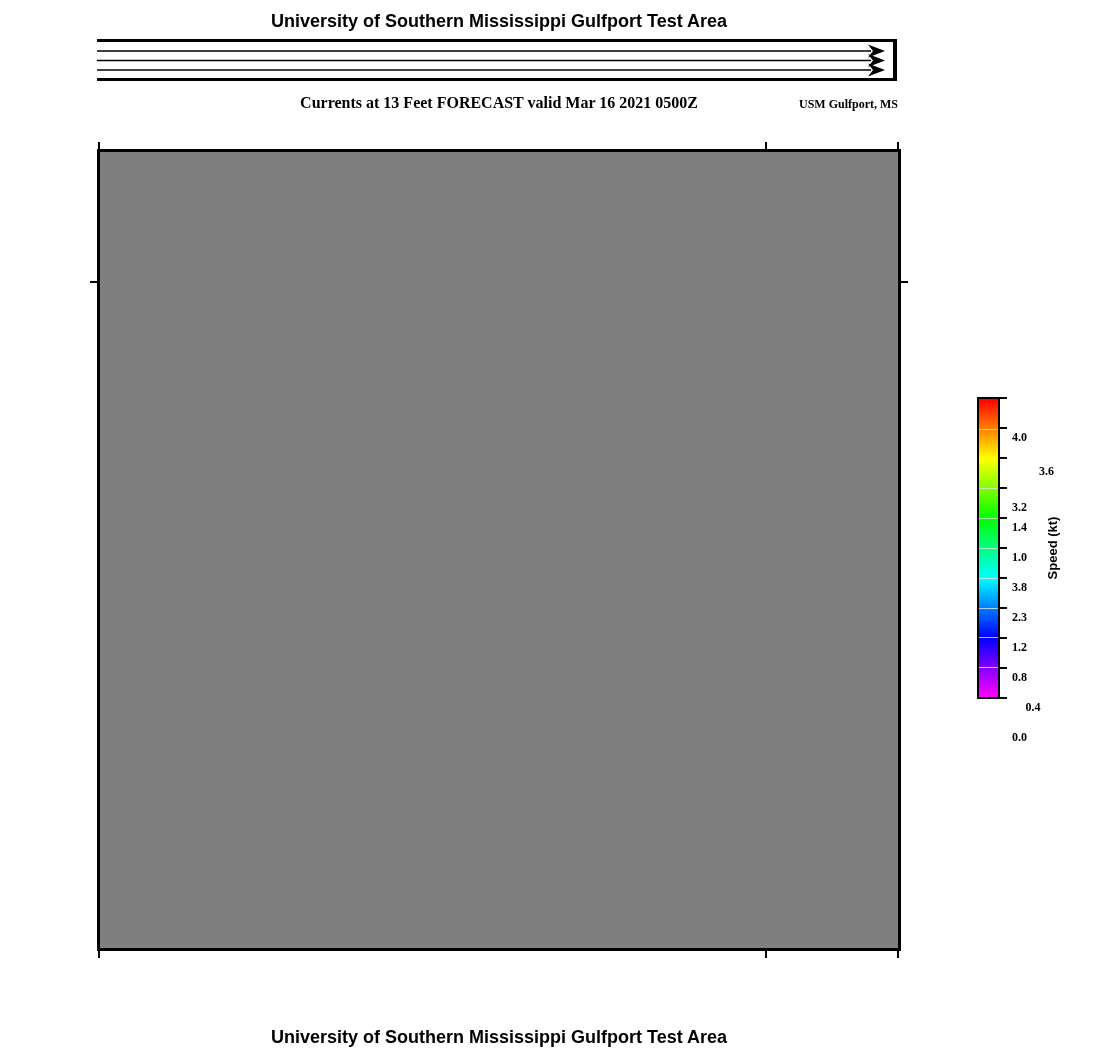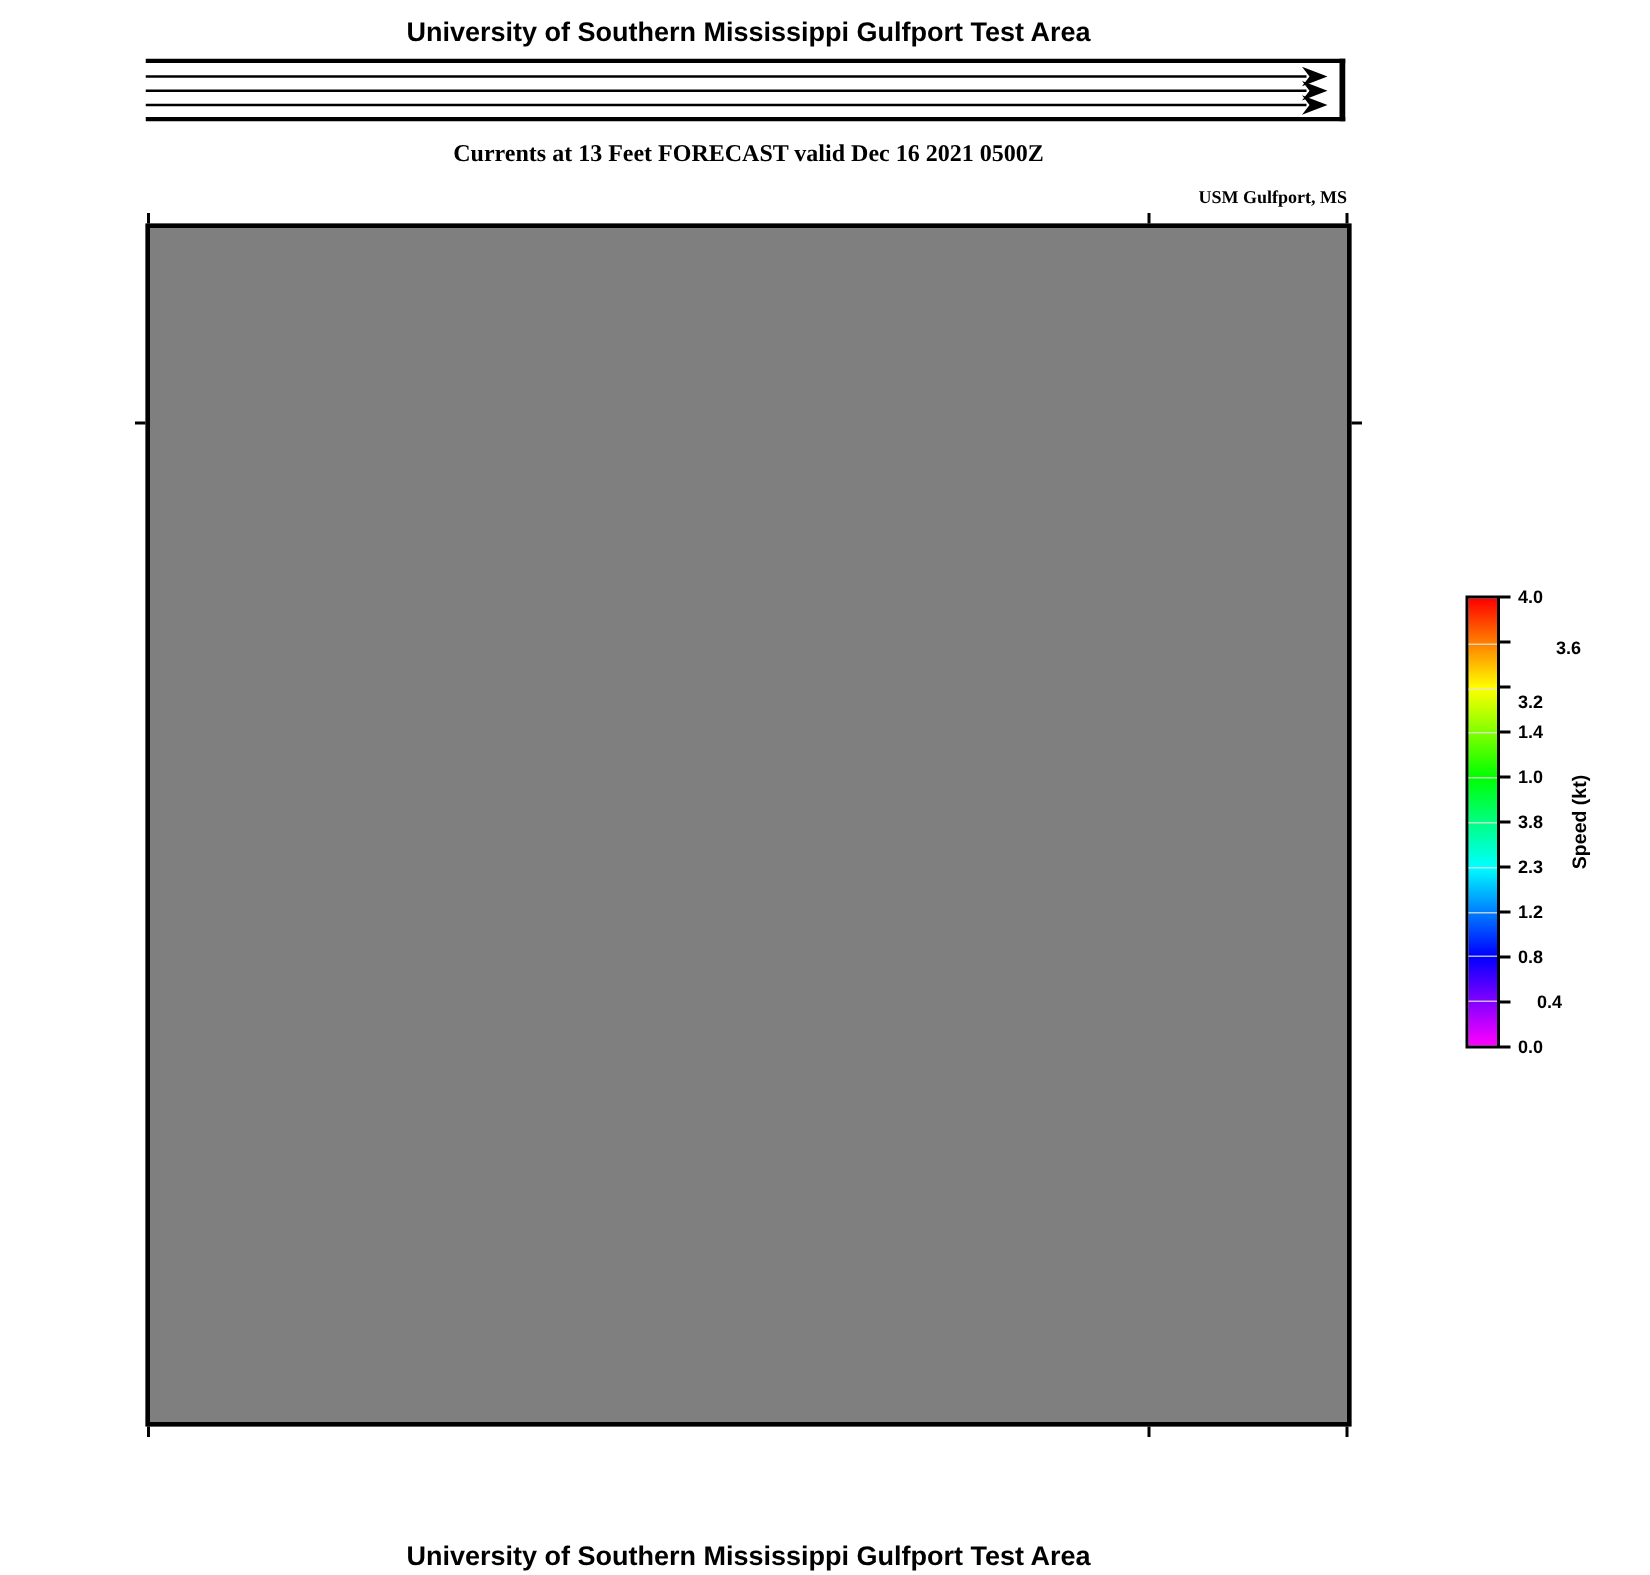--- a/index.html
+++ b/index.html
@@ -33,21 +33,20 @@
     color: #000;
   }
   .station {
     left: 698px; top: 97px; width: 200px;
     text-align: right;
     font-family: "Liberation Serif", serif;
     font-weight: bold;
     font-size: 12px;
     line-height: 14px;
     color: #000;
-    margin-top: 27px;
   }
   .map-panel {
     left: 97px; top: 149px;
     width: 804px; height: 802px;
     box-sizing: border-box;
     border: 3px solid #000;
     background: #7f7f7f;
   }
   .tick { background: #000; }
   .vtick { width: 2px; height: 7px; }
@@ -59,26 +58,27 @@
     border: 2px solid #000;
   }
   .cbar .grid {
     position: absolute;
     left: 0; width: 100%; height: 1px;
     background: rgba(225,225,225,0.8);
   }
   .cbar-tick { left: 1000px; width: 7px; height: 2px; background: #000; }
   .cbar-label {
     left: 1012px; width: 42px; height: 16px;
-    font-family: Liberation Sans, sans-serif;
+    font-family: Liberation Serif, serif;
     font-weight: bold;
     font-size: 12px;
     line-height: 16px;
     color: #000;
     text-align: left;
+    margin-top: 39px;
   }
   .speed-label {
     left: 993px; top: 540px;
     width: 120px; height: 16px;
     text-align: center;
     font-family: "Liberation Sans", sans-serif;
     font-weight: bold;
     font-size: 13px;
     line-height: 16px;
     color: #000;
@@ -97,21 +97,21 @@
     <rect x="796" y="0" width="4" height="42" fill="#000"></rect>
     <line x1="0" y1="12" x2="774" y2="12" stroke="#000" stroke-width="1.6"></line>
     <line x1="0" y1="21.5" x2="774" y2="21.5" stroke="#000" stroke-width="1.6"></line>
     <line x1="0" y1="31" x2="774" y2="31" stroke="#000" stroke-width="1.6"></line>
     <polygon points="788,12 771,5.5 776,12 771,18.5" fill="#000"></polygon>
     <polygon points="788,21.5 771,15 776,21.5 771,28" fill="#000"></polygon>
     <polygon points="788,31 771,24.5 776,31 771,37.5" fill="#000"></polygon>
   </svg>
 </div>
 
-<div class="abs subtitle">Currents at 13 Feet FORECAST valid Dec 16 2021 0500Z</div>
+<div class="abs subtitle">Currents at 13 Feet FORECAST valid Mar 16 2021 0500Z</div>
 <div class="abs station">USM Gulfport, MS</div>
 
 <div class="abs map-panel" style="background: rgb(127, 127, 127); border-color: rgb(0, 0, 0);"></div>
 
 <div class="abs tick vtick" style="left:98px;  top:142px;"></div>
 <div class="abs tick vtick" style="left:765px; top:142px;"></div>
 <div class="abs tick vtick" style="left:897px; top:142px;"></div>
 <div class="abs tick vtick" style="left:98px;  top:951px;"></div>
 <div class="abs tick vtick" style="left:765px; top:951px;"></div>
 <div class="abs tick vtick" style="left:897px; top:951px;"></div>

